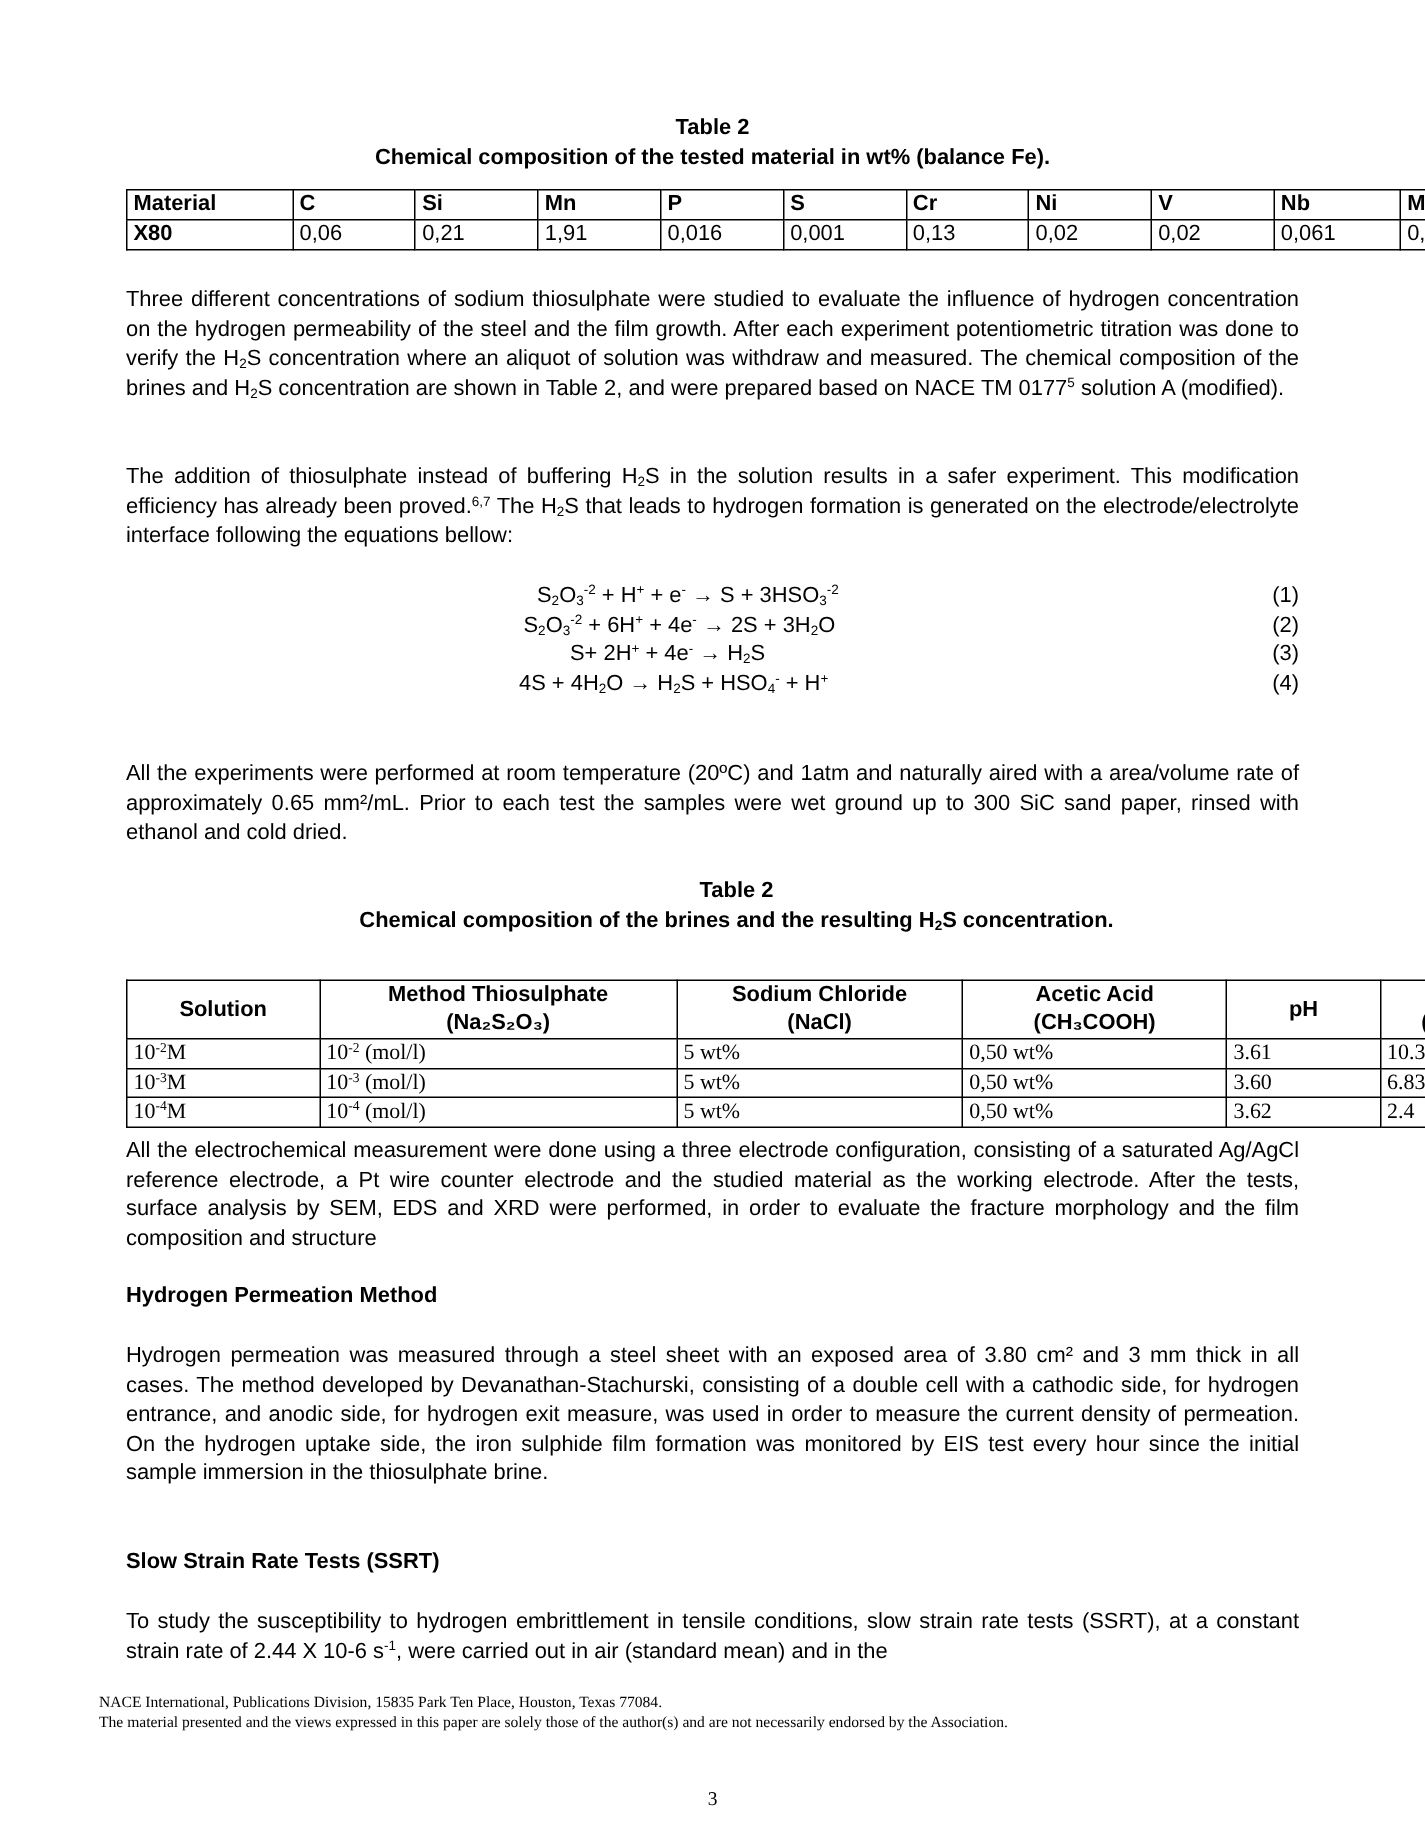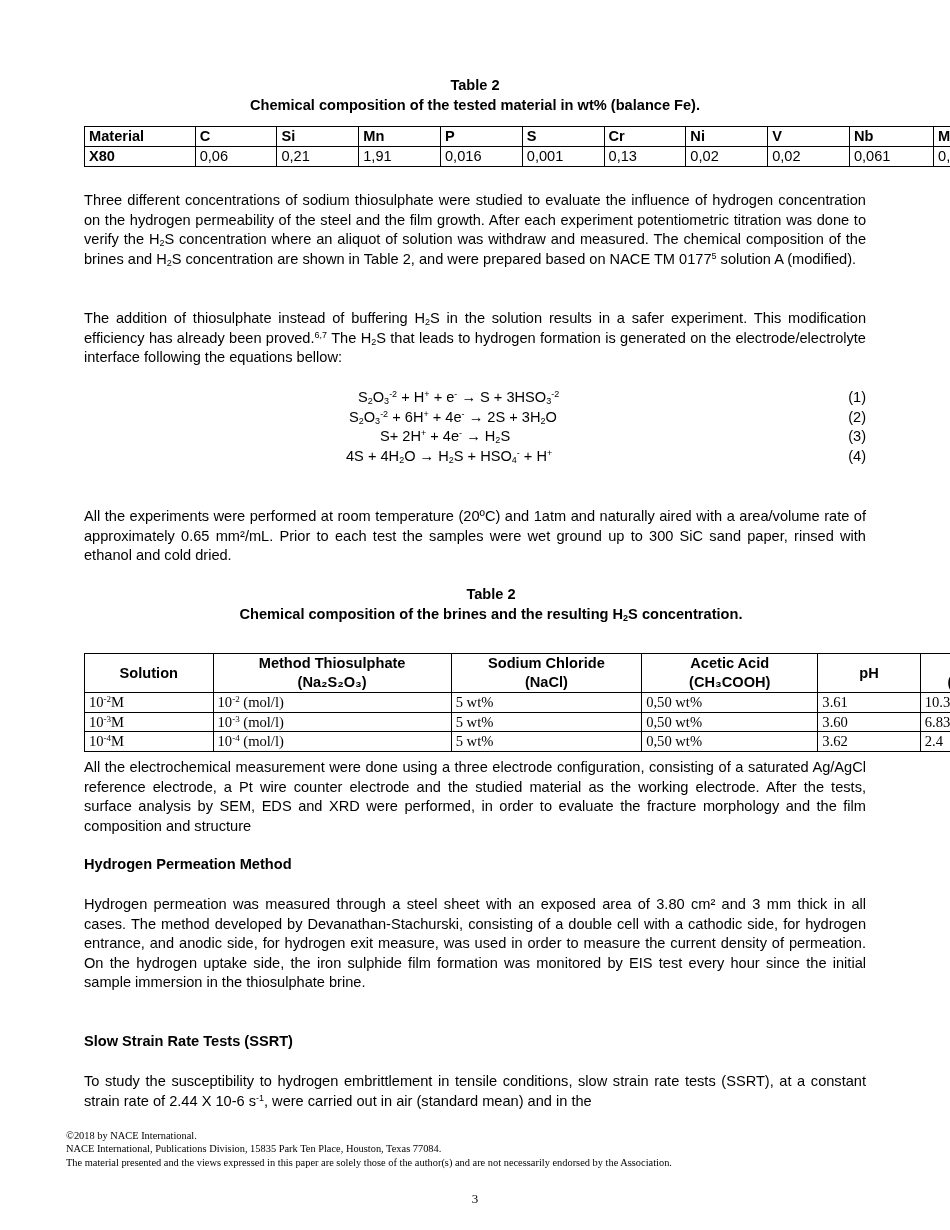--- a/index.html
+++ b/index.html
@@ -175,17 +175,16 @@
   <h3 class="sec" style="top:855px">Hydrogen Permeation Method</h3>
 
   <p class="body" style="top:895px">Hydrogen permeation was measured through a steel sheet with an exposed area of 3.80 cm² and 3 mm thick in all cases.  The method developed by Devanathan-Stachurski, consisting of a double cell with a cathodic side, for hydrogen entrance, and anodic side, for hydrogen exit measure, was used in order to measure the current density of permeation. On the hydrogen uptake side, the iron sulphide film formation was monitored by EIS test every hour since the initial sample immersion in the thiosulphate brine.</p>
 
   <h3 class="sec" style="top:1032px">Slow Strain Rate Tests (SSRT)</h3>
 
   <p class="body" style="top:1072px"><span>To study the susceptibility to hydrogen embrittlement in tensile conditions, slow strain rate tests (SSRT), at a constant strain rate of 2.44 X 10-6 s</span><sup>-1</sup><span>, were carried out in air (standard mean) and in the</span></p>
 </div>
 
 <div class="footer">
-  <div>©2018 by NACE International.</div>
   <div>NACE International, Publications Division, 15835 Park Ten Place, Houston, Texas 77084.</div>
   <div>The material presented and the views expressed in this paper are solely those of the author(s) and are not necessarily endorsed by the Association.</div>
 </div>
 <div class="pagenum">3</div>
 
 </body></html>

